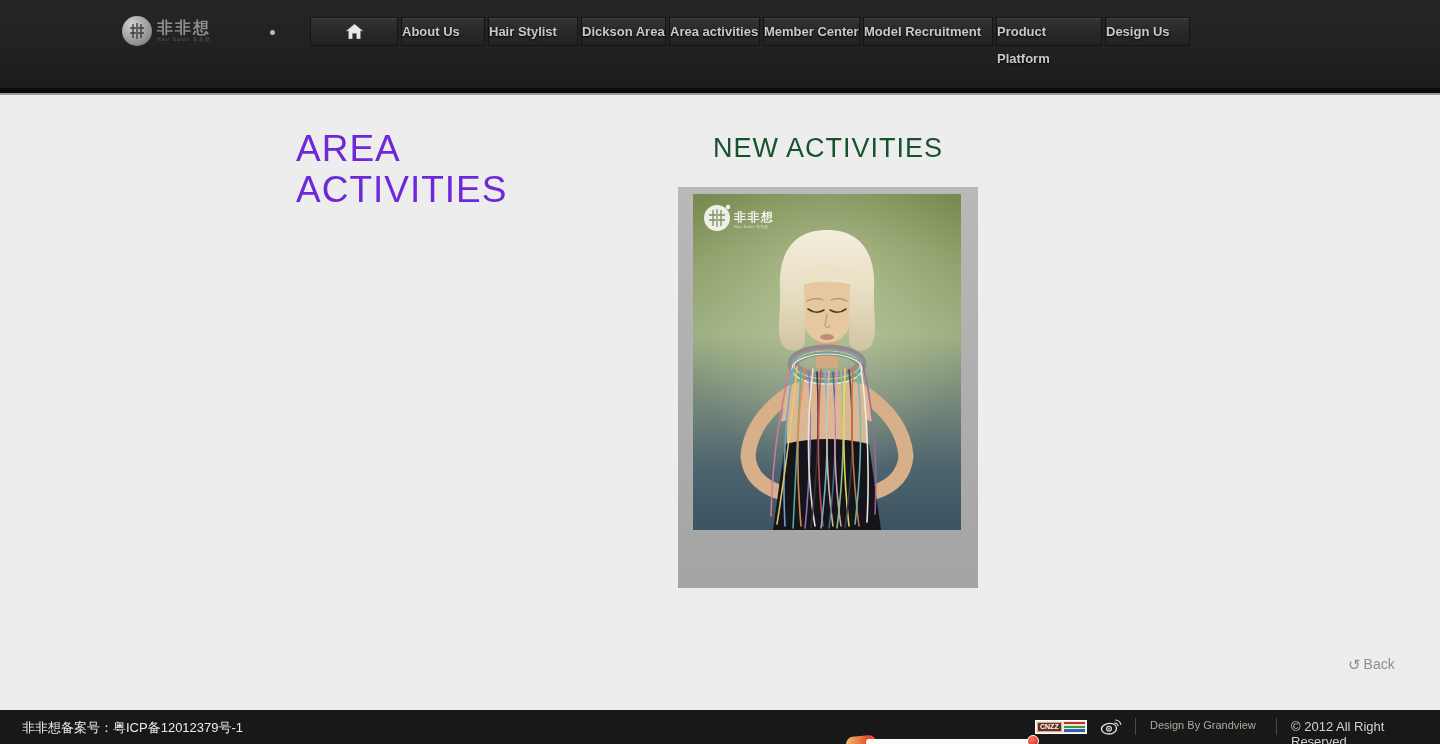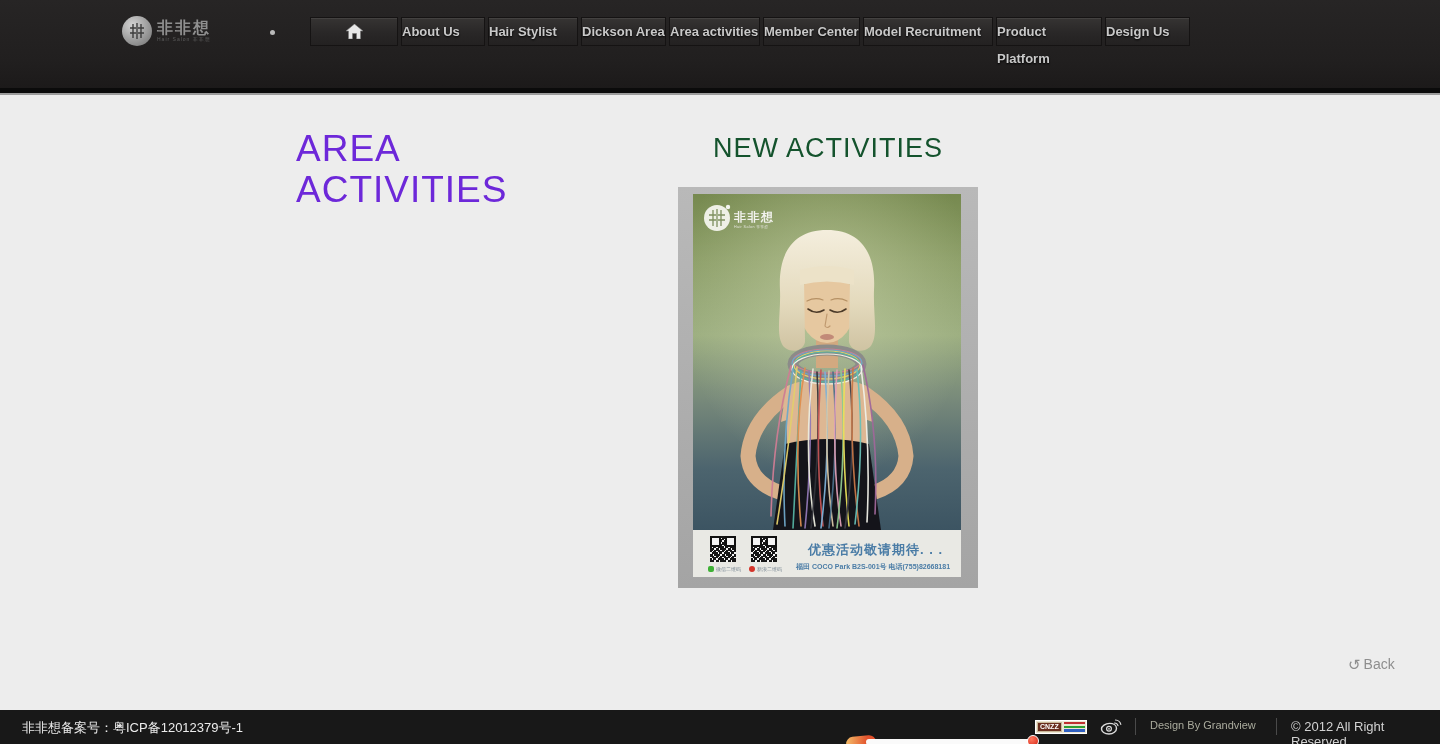--- a/index.html
+++ b/index.html
@@ -224,34 +224,20 @@
         <circle cx="11" cy="-11" r="2.2" fill="#ffffff" opacity="0.9"></circle>
         <g stroke="#7d8f5f" stroke-width="1.3" fill="none">
           <path d="M-4,-8 V8 M0,-9 V9 M4,-8 V8"></path>
           <path d="M-8,-3 H-1 M1,-3 H8 M-8,2 H-1 M1,2 H8"></path>
         </g>
         <text x="17" y="3" font-size="12" fill="#f2f2ee" font-weight="bold" letter-spacing="1.5">非非想</text>
         <text x="17" y="10" font-size="3.6" fill="#e5e5de" letter-spacing="0.4">Hair Salon 非非想</text>
       </g>
     </svg>
 
-    <div class="poster-strip">
-      <div class="qr qr1"></div>
-      <div class="qr qr2"></div>
-      <div class="qr-label qr-label-1">
-        <span class="mini-ico mini-wechat"></span>
-        <span>微信二维码</span>
-      </div>
-      <div class="qr-label qr-label-2">
-        <span class="mini-ico mini-weibo"></span>
-        <span>新浪二维码</span>
-      </div>
-      <div class="promo-text">优惠活动敬请期待. . .</div>
-      <div class="addr-text">福田 COCO Park B2S-001号 电话(755)82668181</div>
-    </div>
   </div>
 
   <div class="back-link">
     <span class="back-icon">↺</span>
     <span>Back</span>
   </div>
 
   <div id="footer">
     <div class="icp">非非想备案号：粤ICP备12012379号-1</div>
 

